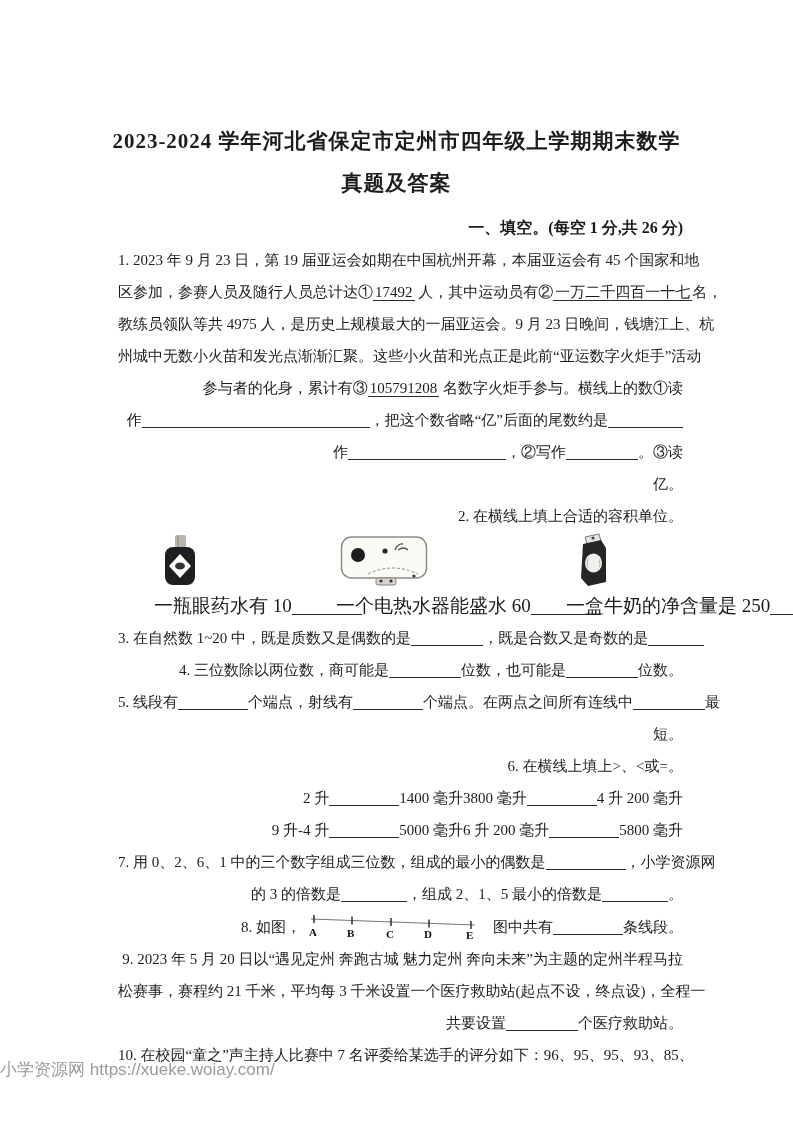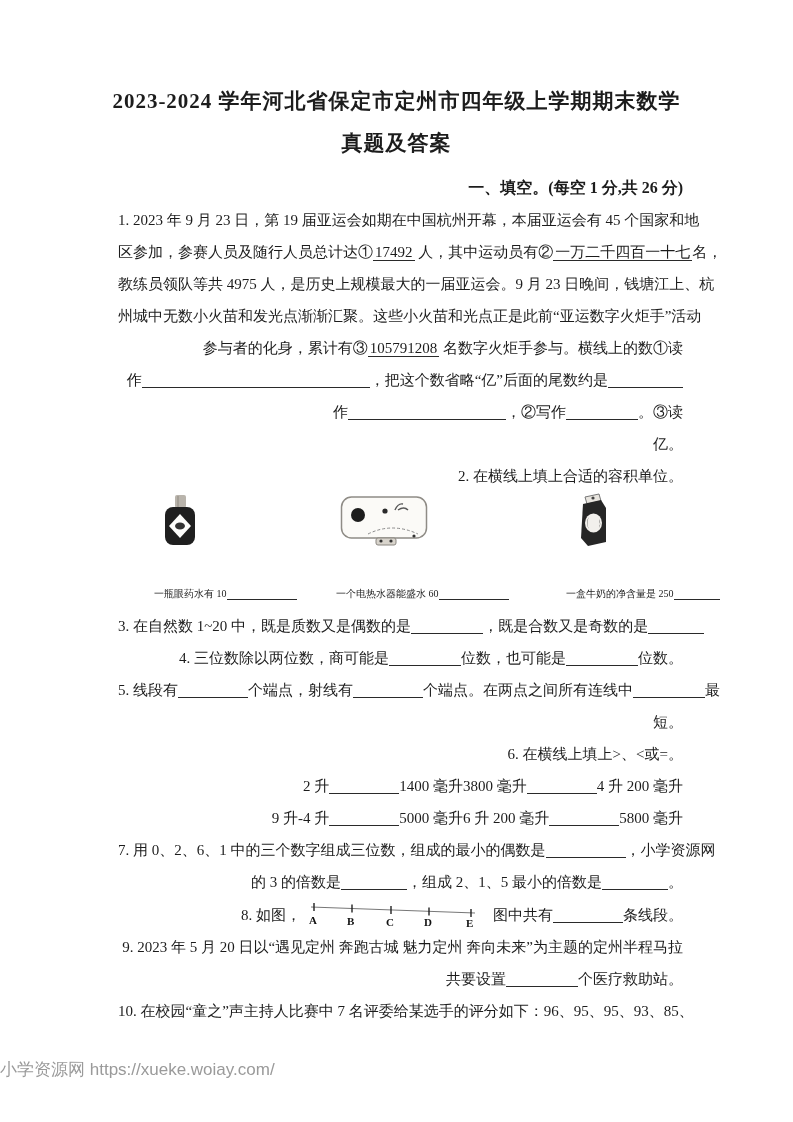--- a/index.html
+++ b/index.html
@@ -1,28 +1,28 @@
 <!DOCTYPE html>
 <html><head>
 <meta charset="utf-8">
 <style>
   html,body{margin:0;padding:0;background:#e8e8e8;}
   .page{
     position:relative;width:793px;height:1122px;background:#fff;overflow:hidden;
     font-family:"Liberation Serif","DejaVu Serif",serif;color:#1c1c1c;margin:0 auto;
   }
-  .titles{padding-top:80px;text-align:center;font-weight:700;font-size:21px;line-height:42px;letter-spacing:1px;white-space:nowrap;}
+  .titles{padding-top:120px;text-align:center;font-weight:700;font-size:21px;line-height:42px;letter-spacing:1px;white-space:nowrap;}
   .content{margin:8px 110px 0 118px;text-align:right;}
   .sec{font-weight:700;font-size:16px;line-height:32px;white-space:nowrap;}
   .line{font-size:15px;line-height:32px;white-space:nowrap;}
   .u{border-bottom:1.5px solid #2a2a2a;padding:0 2px;}
   .blank{display:inline-block;height:1em;margin-bottom:-3px;border-bottom:1.5px solid #2a2a2a;}
   .imgrow{position:relative;height:58px;}
   .imgrow .im{position:absolute;bottom:2px;}
-  .caprow{position:relative;height:32px;font-size:10px;line-height:32px;margin-top:28px;}
+  .caprow{position:relative;height:32px;font-size:19px;line-height:32px;}
   .caprow .cap{position:absolute;white-space:nowrap;top:0;}
   .grp{display:inline-block;min-width:218px;}
   .indent{padding-left:20px;}
   .seg{display:inline-block;vertical-align:-8px;margin:0 10px 0 4px;}
   .footer{position:absolute;left:0;right:0;top:1058px;
           font-family:"Liberation Sans","DejaVu Sans",sans-serif;font-size:17px;color:#9a9a9a;}
   svg text{font-family:"Liberation Serif","DejaVu Serif",serif;}
 </style>
 </head>
 <body>
@@ -106,20 +106,21 @@
         <line x1="124" y1="9.5" x2="124" y2="17.5" stroke="#222" stroke-width="1.4"></line>
         <line x1="166" y1="11" x2="166" y2="19" stroke="#222" stroke-width="1.4"></line>
         <text x="4" y="26" font-size="11" font-weight="bold" fill="#111">A</text>
         <text x="42" y="27" font-size="11" font-weight="bold" fill="#111">B</text>
         <text x="81" y="28" font-size="11" font-weight="bold" fill="#111">C</text>
         <text x="119" y="28" font-size="11" font-weight="bold" fill="#111">D</text>
         <text x="161" y="29" font-size="11" font-weight="bold" fill="#111">E</text>
       </svg><span>图中共有</span><span class="blank" style="width:70px"></span><span>条线段。</span></div>
 
     <div class="line"><span>9. 2023 年 5 月 20 日以“遇见定州 奔跑古城 魅力定州 奔向未来”为主题的定州半程马拉</span></div>
+    <div class="line"><span>松赛事，赛程约 21 千米，平均每 3 千米设置一个医疗救助站(起点不设，终点设)，全程一</span></div>
     <div class="line"><span>共要设置</span><span class="blank" style="width:72px"></span><span>个医疗救助站。</span></div>
 
     <div class="line"><span>10. 在校园“童之”声主持人比赛中 7 名评委给某选手的评分如下：96、95、95、93、85、</span></div>
 
   </div>
 
   <div class="footer">
     <span>小学资源网</span>
     <span>https://xueke.woiay.com/</span>
   </div>

